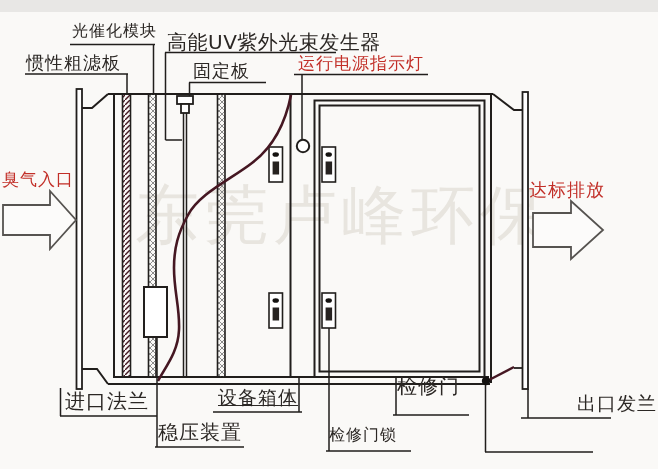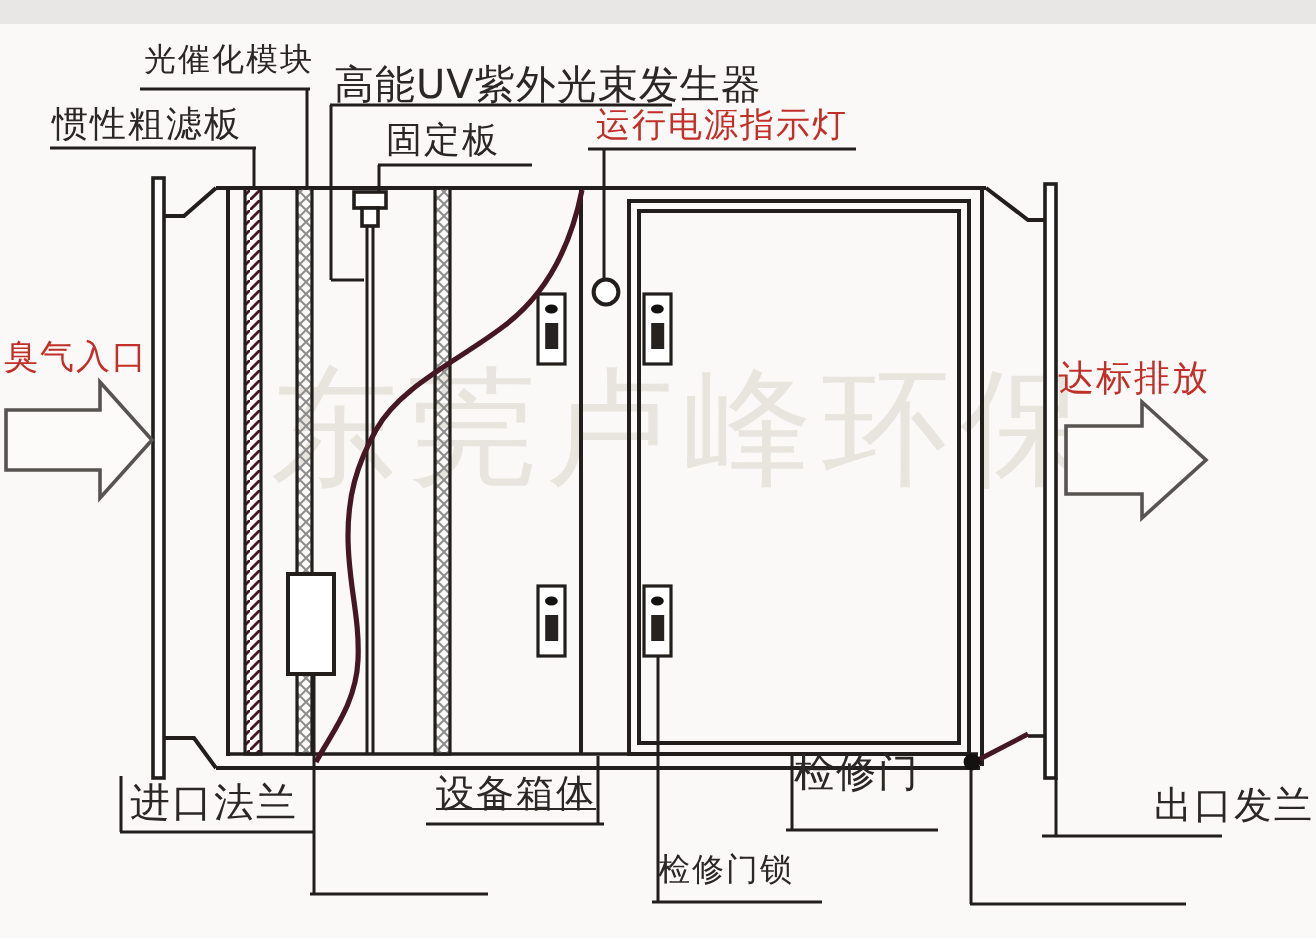--- a/index.html
+++ b/index.html
@@ -166,17 +166,18 @@
   </svg>
 
   <div class="lbl l-pcm">光催化模块</div>
   <div class="lbl l-uv">高能UV紫外光束发生器</div>
   <div class="lbl l-inf">惯性粗滤板</div>
   <div class="lbl l-fix">固定板</div>
   <div class="lbl l-ind red">运行电源指示灯</div>
   <div class="lbl l-odor red">臭气入口</div>
   <div class="lbl l-dis red">达标排放</div>
   <div class="lbl l-inflange">进口法兰</div>
+  <div class="lbl l-stab">稳压装置</div>
   <div class="lbl l-cab">设备箱体</div>
   <div class="lbl l-door">检修门</div>
   <div class="lbl l-lock">检修门锁</div>
   <div class="lbl l-outflange">出口发兰</div>
 </div>
 
 </body></html>

